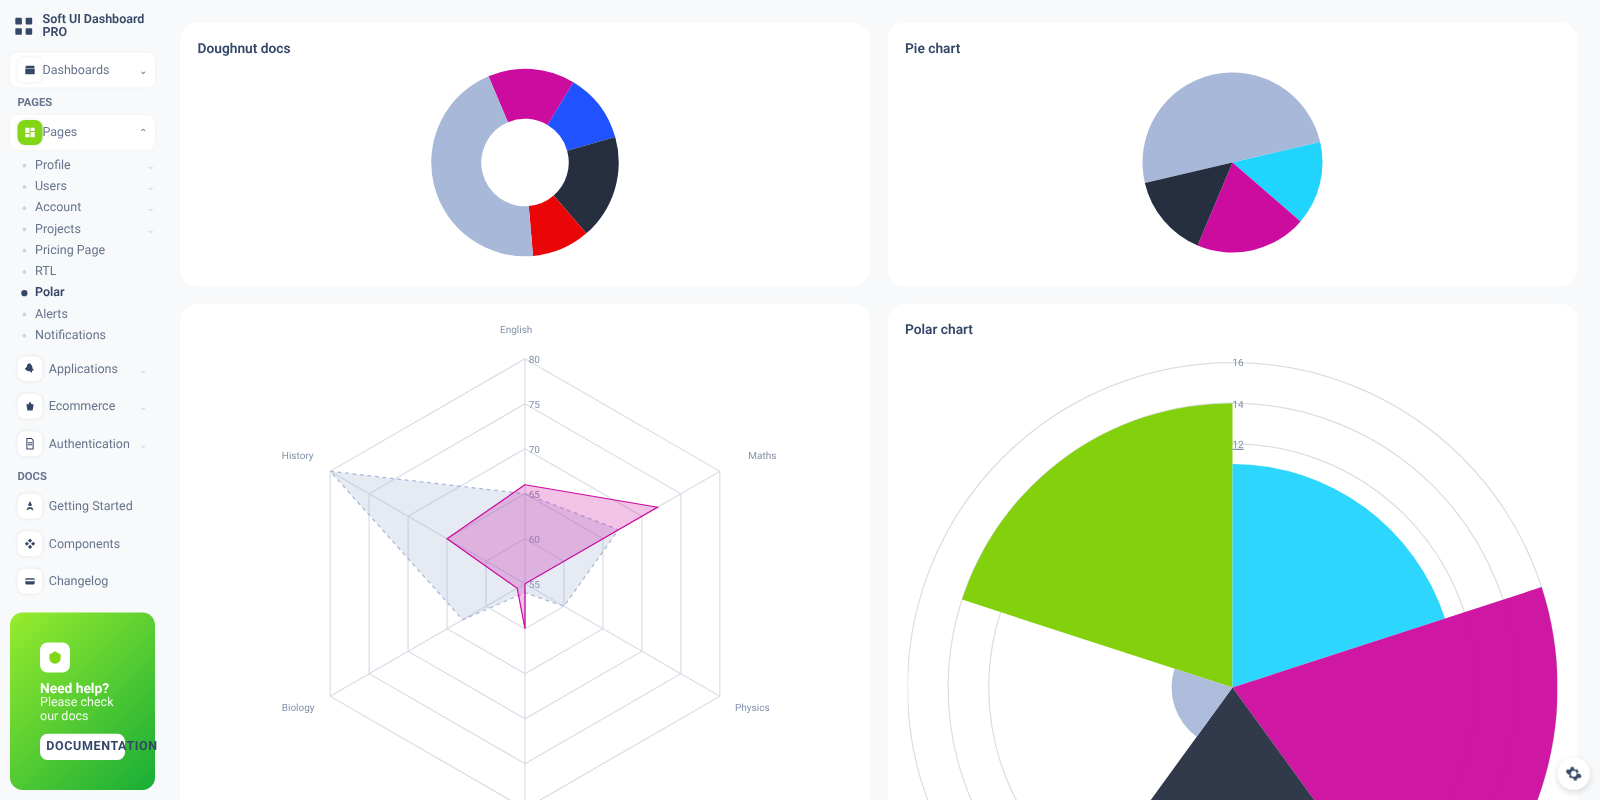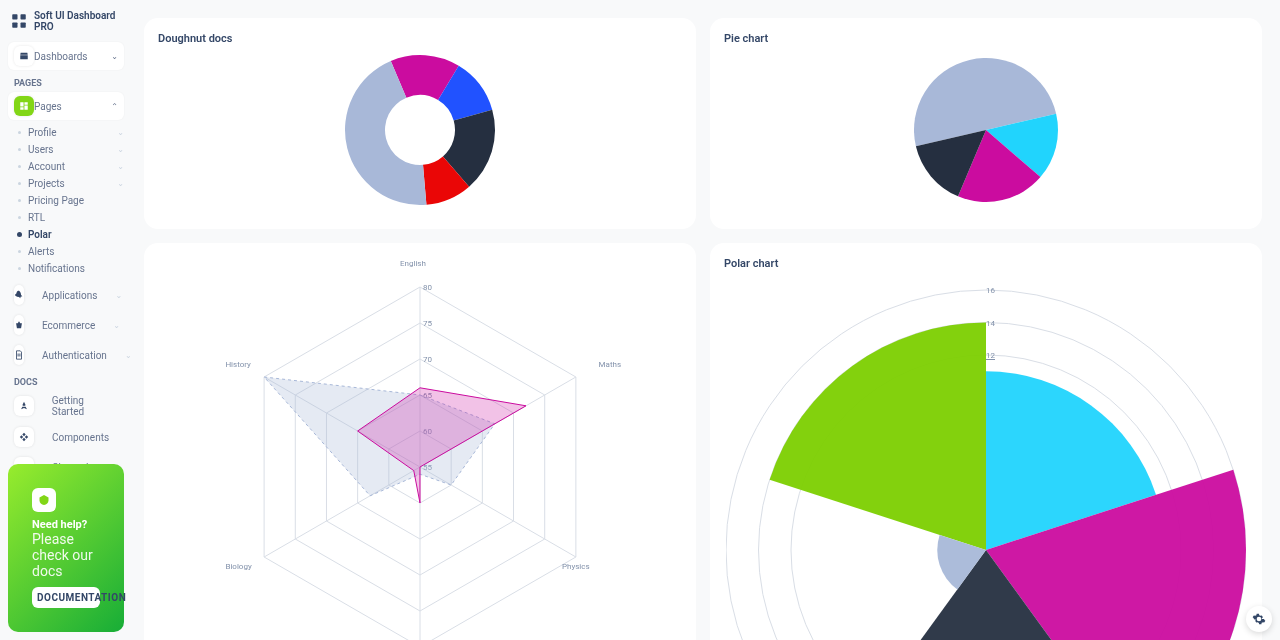--- a/index.html
+++ b/index.html
@@ -13,29 +13,29 @@
 .nav-btn .chev{margin-left:auto;font-size:8px;color:#67748e}
 .nav-btn.active .icon{background:#82d616}
 .nav-btn.active .icon svg{fill:#fff}
 .sect-title{font-size:9px;font-weight:700;color:#67748e;text-transform:uppercase;margin:8px 0 4px 6px}
 .sub{list-style:none;margin:2px 0 4px 0}
 .sub li{font-size:10px;color:#67748e;padding:3px 0 3px 20px;position:relative;cursor:pointer;display:flex;align-items:center}
 .sub li::before{content:"";position:absolute;left:10px;width:3px;height:3px;border-radius:50%;background:#cbd5e0}
 .sub li .chev{margin-left:auto;font-size:8px;color:#cbd5e0}
 .sub li.current{color:#344767;font-weight:600}
 .sub li.current::before{background:#344767;width:5px;height:5px;left:9px}
-.plain{display:flex;align-items:center;gap:18px;padding:4px 6px;color:#67748e;font-size:10px;cursor:pointer;margin-bottom:2px}
+.plain{display:flex;align-items:center;gap:5px;padding:4px 6px;color:#67748e;font-size:10px;cursor:pointer;margin-bottom:2px}
 .plain .icon{width:20px;height:20px;border-radius:6px;background:#fff;display:flex;align-items:center;justify-content:center;box-shadow:0 0 3px rgba(0,0,0,.1)}
 .plain .icon svg{width:10px;height:10px;fill:#344767}
 .plain .chev{margin-left:auto;font-size:8px;color:#cbd5e0}
 .help{position:absolute;left:8px;right:8px;bottom:8px;border-radius:10px;background:linear-gradient(135deg,#98ec2d,#17ad37);padding:24px;color:#fff}
 .help .hicon{width:24px;height:24px;border-radius:6px;background:#fff;display:flex;align-items:center;justify-content:center;margin-bottom:6px}
 .help .hicon svg{width:12px;height:12px;fill:#82d616}
 .help .ht{font-size:11px;font-weight:700}
-.help .hs{font-size:14px;opacity:.9;margin-bottom:8px}
+.help .hs{font-size:10px;opacity:.9;margin-bottom:8px}
 .help .hb{background:#fff;color:#344767;font-size:10px;font-weight:700;padding:5px;border-radius:6px;text-align:center;letter-spacing:.5px;cursor:pointer}
 .main{flex:1;padding:0 18px 0 12px;overflow:hidden}
 .row{display:flex;gap:14px;margin-bottom:14px}
 .card{background:#fff;border-radius:14px;padding:14px;flex:1;position:relative}
 .ctitle{font-size:11px;font-weight:600;color:#344767}
 .d-chart{display:flex;justify-content:center;align-items:center;height:170px}
 .radar-wrap{height:390px;position:relative}
 .radar-wrap svg{display:block;margin:0 auto}
 .rlabel{position:absolute;font-size:8px;color:#8392ab}
 .polar-wrap{height:390px;position:relative}
@@ -229,21 +229,21 @@
             <text x="263" y="177" font-size="8" fill="#8392ab">60</text>
             <text x="263" y="141" font-size="8" fill="#8392ab">65</text>
             <text x="263" y="105" font-size="8" fill="#8392ab">70</text>
             <text x="263" y="69" font-size="8" fill="#8392ab">75</text>
             <text x="263" y="33" font-size="8" fill="#8392ab">80</text>
             <path d="M260 138L334.8245948869755 166.8L291.1769145362398 228L260 217.2L210.11693674201635 238.8L104.11542731880104 119.99999999999999Z" fill="#a8b8d8" fill-opacity="0.3" stroke="#a8b8d8" stroke-width="1" stroke-dasharray="3 3"></path>
             <path d="M260 130.8L366.0015094232153 148.8L260 210L260 246L253.76461709275205 213.6L197.64617092752042 174Z" fill="#cb0c9f" fill-opacity="0.25" stroke="#cb0c9f" stroke-width="1" stroke-dasharray=""></path>
           </svg>
       <div class="rlabel" style="left: 242px; top: 2.4px;">English</div>
           <div class="rlabel" style="left: 416.591px; top: 103.2px; padding-left: 24px;">Maths</div>
-          <div class="rlabel" style="left: 404px; top: 304.8px;">Physics</div>
+          <div class="rlabel" style="left: 430px; top: 304.8px;">Physics</div>
           <div class="rlabel" style="left: 67.4093px; top: 304.8px;">Biology</div>
           <div class="rlabel" style="left: 67.4093px; top: 103.2px;">History</div>
         </div>
     </div>
     <div class="card">
       <div class="ctitle">Polar chart</div>
       <div class="polar-wrap" id="polar-wrap">
         <svg id="polar-svg" width="520" height="390" viewBox="0 0 520 390">
             <circle cx="260" cy="280" r="195" fill="none" stroke="#d9dee6"></circle>
             <circle cx="260" cy="280" r="227.5" fill="none" stroke="#d9dee6"></circle>

